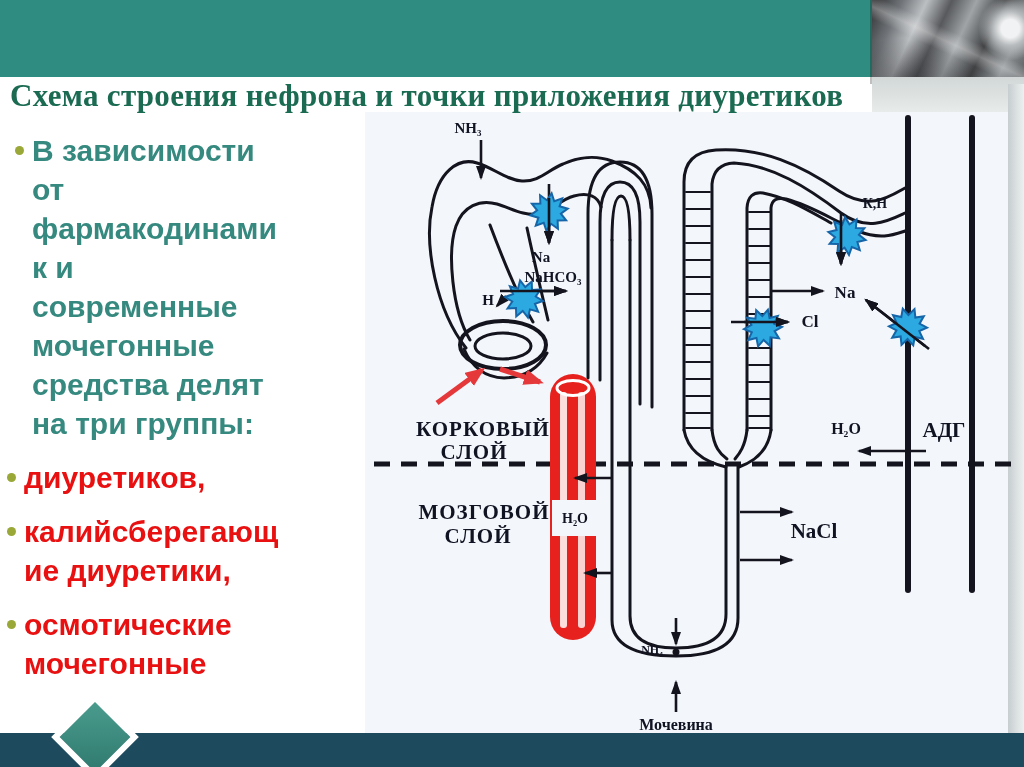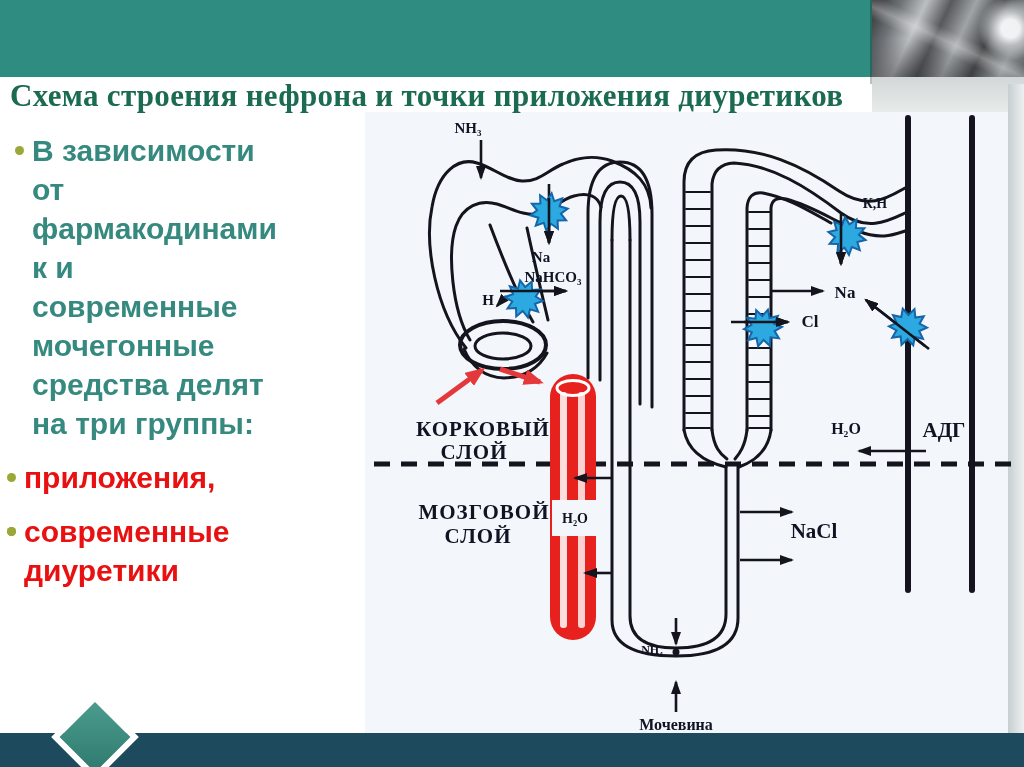--- a/index.html
+++ b/index.html
@@ -52,28 +52,29 @@
 
   <div class="title">Схема строения нефрона и точки приложения диуретиков</div>
 
   <div class="bullets">
     <div class="bullet teal">
       <span class="dot"></span>
       <span>В зависимости от фармакодинамик и современные мочегонные средства делят на три группы:</span>
     </div>
     <div class="bullet red gap">
       <span class="dot"></span>
-      <span>приложения,</span>
+      <span>диуретиков,</span>
     </div>
     <div class="bullet red gap">
       <span class="dot"></span>
+      <span>калийсберегающие диуретики,</span>
     </div>
     <div class="bullet red gap">
       <span class="dot"></span>
-      <span>современные диуретики</span>
+      <span>осмотические мочегонные</span>
     </div>
   </div>
 
   <svg class="diagram" width="1024" height="767" viewBox="0 0 1024 767">
     <defs>
       <marker id="ah" markerUnits="userSpaceOnUse" markerWidth="15" markerHeight="12" refX="12" refY="5" orient="auto">
           <path d="M0,0 L14,5 L0,10 Z" fill="#14141E"></path>
         </marker>
       <marker id="ahr" markerUnits="userSpaceOnUse" markerWidth="22" markerHeight="18" refX="16" refY="8" orient="auto">
           <path d="M0,0 L20,8 L0,16 Z" fill="#E5383B"></path>

